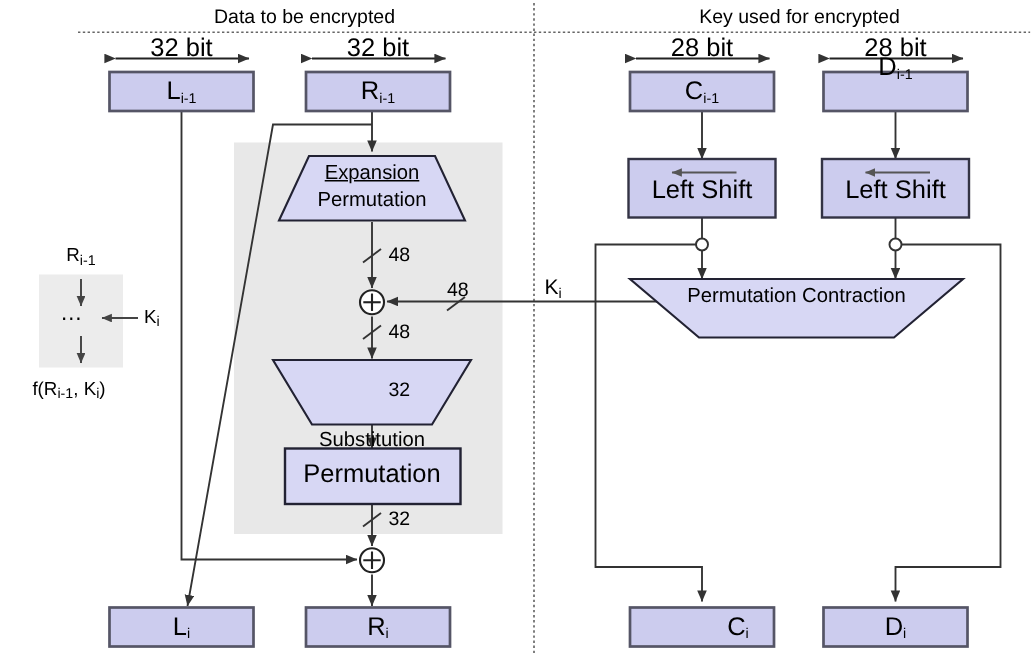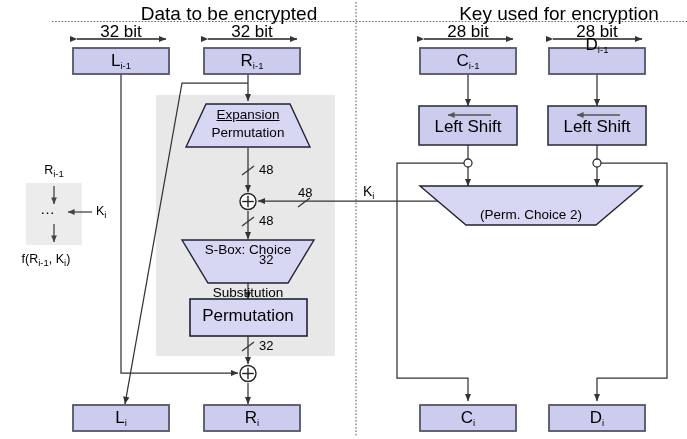--- a/index.html
+++ b/index.html
@@ -1,20 +1,20 @@
 <!DOCTYPE html>
 <html><head>
 <meta charset="utf-8">
 <style>
   html,body{margin:0;padding:0;background:#ffffff;}
   body{font-family:"Liberation Sans",sans-serif;}
   #canvas{position:relative;width:687px;height:439px;overflow:hidden;background:#fff;}
   #svgroot{position:absolute;left:0;top:0;width:687px;height:439px;}
   .lbl{position:absolute;font-family:"Liberation Sans",sans-serif;color:#000;white-space:nowrap;}
-  .hdr{font-size:19px;margin-left:26px;}
+  .hdr{font-size:13px;}
   .bit{font-size:17px;}
   .boxtxt{font-size:17px;}
   .shp{font-size:13.5px;}
   .num{font-size:13px;}
   .sub{font-size:9.5px;vertical-align:-0.28em;}
   .legtxt{font-size:12.5px;}
   .ctr{transform:translateX(-50%);text-align:center;}
 </style>
 </head>
 <body>
@@ -131,49 +131,48 @@
     <rect x="549" y="405" width="96" height="26" fill="#ccccee" stroke="#555566" stroke-width="1.8"></rect>
 
     <g stroke="#444444" stroke-width="1.3" fill="none">
       <line x1="54" y1="186" x2="54" y2="204" marker-end="url(#arrL)"></line>
       <line x1="54" y1="224" x2="54" y2="242" marker-end="url(#arrL)"></line>
       <line x1="92" y1="212" x2="68" y2="212" marker-end="url(#arrL)"></line>
     </g>
   </svg>
 
   <div class="lbl hdr ctr" style="left:203px;top:3px;">Data to be encrypted</div>
-  <div class="lbl hdr ctr" style="left:533px;top:3px;">Key used for encryption</div>
+  <div class="lbl hdr ctr" style="left:533px;top:3px;">Key used for encrypted</div>
 
   <div class="lbl bit ctr" style="left:121px;top:22px;">32 bit</div>
   <div class="lbl bit ctr" style="left:252px;top:22px;">32 bit</div>
   <div class="lbl bit ctr" style="left:468px;top:22px;">28 bit</div>
   <div class="lbl bit ctr" style="left:597px;top:22px;">28 bit</div>
 
   <div class="lbl boxtxt ctr" style="left:121px;top:51px;"><span>L</span><span class="sub">i-1</span></div>
   <div class="lbl boxtxt ctr" style="left:252px;top:51px;"><span>R</span><span class="sub">i-1</span></div>
   <div class="lbl boxtxt ctr" style="left:468px;top:51px;"><span>C</span><span class="sub">i-1</span></div>
   <div class="lbl boxtxt ctr" style="left:597px;top:35px;"><span>D</span><span class="sub">i-1</span></div>
 
   <div class="lbl boxtxt ctr" style="left:121px;top:408px;"><span>L</span><span class="sub">i</span></div>
   <div class="lbl boxtxt ctr" style="left:252px;top:408px;"><span>R</span><span class="sub">i</span></div>
-  <div class="lbl boxtxt ctr" style="left:468px;top:408px;"><span>C</span><span class="sub">i</span></div>
+  <div class="lbl boxtxt ctr" style="left:492px;top:408px;"><span>C</span><span class="sub">i</span></div>
   <div class="lbl boxtxt ctr" style="left:597px;top:408px;"><span>D</span><span class="sub">i</span></div>
 
   <div class="lbl shp ctr" style="left:248px;top:107px;text-decoration:underline;">Expansion</div>
   <div class="lbl shp ctr" style="left:248px;top:125px;">Permutation</div>
 
-  <div class="lbl shp ctr" style="left:248px;top:242px;">S-Box: Choice</div>
   <div class="lbl shp ctr" style="left:248px;top:264px;margin-top:21px;">Substitution</div>
 
   <div class="lbl ctr" style="left:248px;top:306px;font-size:17px;">Permutation</div>
 
   <div class="lbl ctr" style="left:468px;top:117px;font-size:17px;">Left Shift</div>
   <div class="lbl ctr" style="left:597px;top:117px;font-size:17px;">Left Shift</div>
 
-  <div class="lbl shp ctr" style="left:531px;top:207px;">(Perm. Choice 2)</div>
+  <div class="lbl shp ctr" style="left:531px;top:189px;">Permutation Contraction</div>
 
   <div class="lbl num" style="left:259px;top:162px;">48</div>
   <div class="lbl num" style="left:298px;top:185px;">48</div>
   <div class="lbl num" style="left:259px;top:213px;">48</div>
   <div class="lbl num" style="left:259px;top:252px;">32</div>
   <div class="lbl num" style="left:259px;top:338px;">32</div>
 
   <div class="lbl" style="left:363px;top:183px;font-size:14px;"><span>K</span><span class="sub">i</span></div>
 
   <div class="lbl legtxt ctr" style="left:54px;top:163px;"><span>R</span><span class="sub">i-1</span></div>

